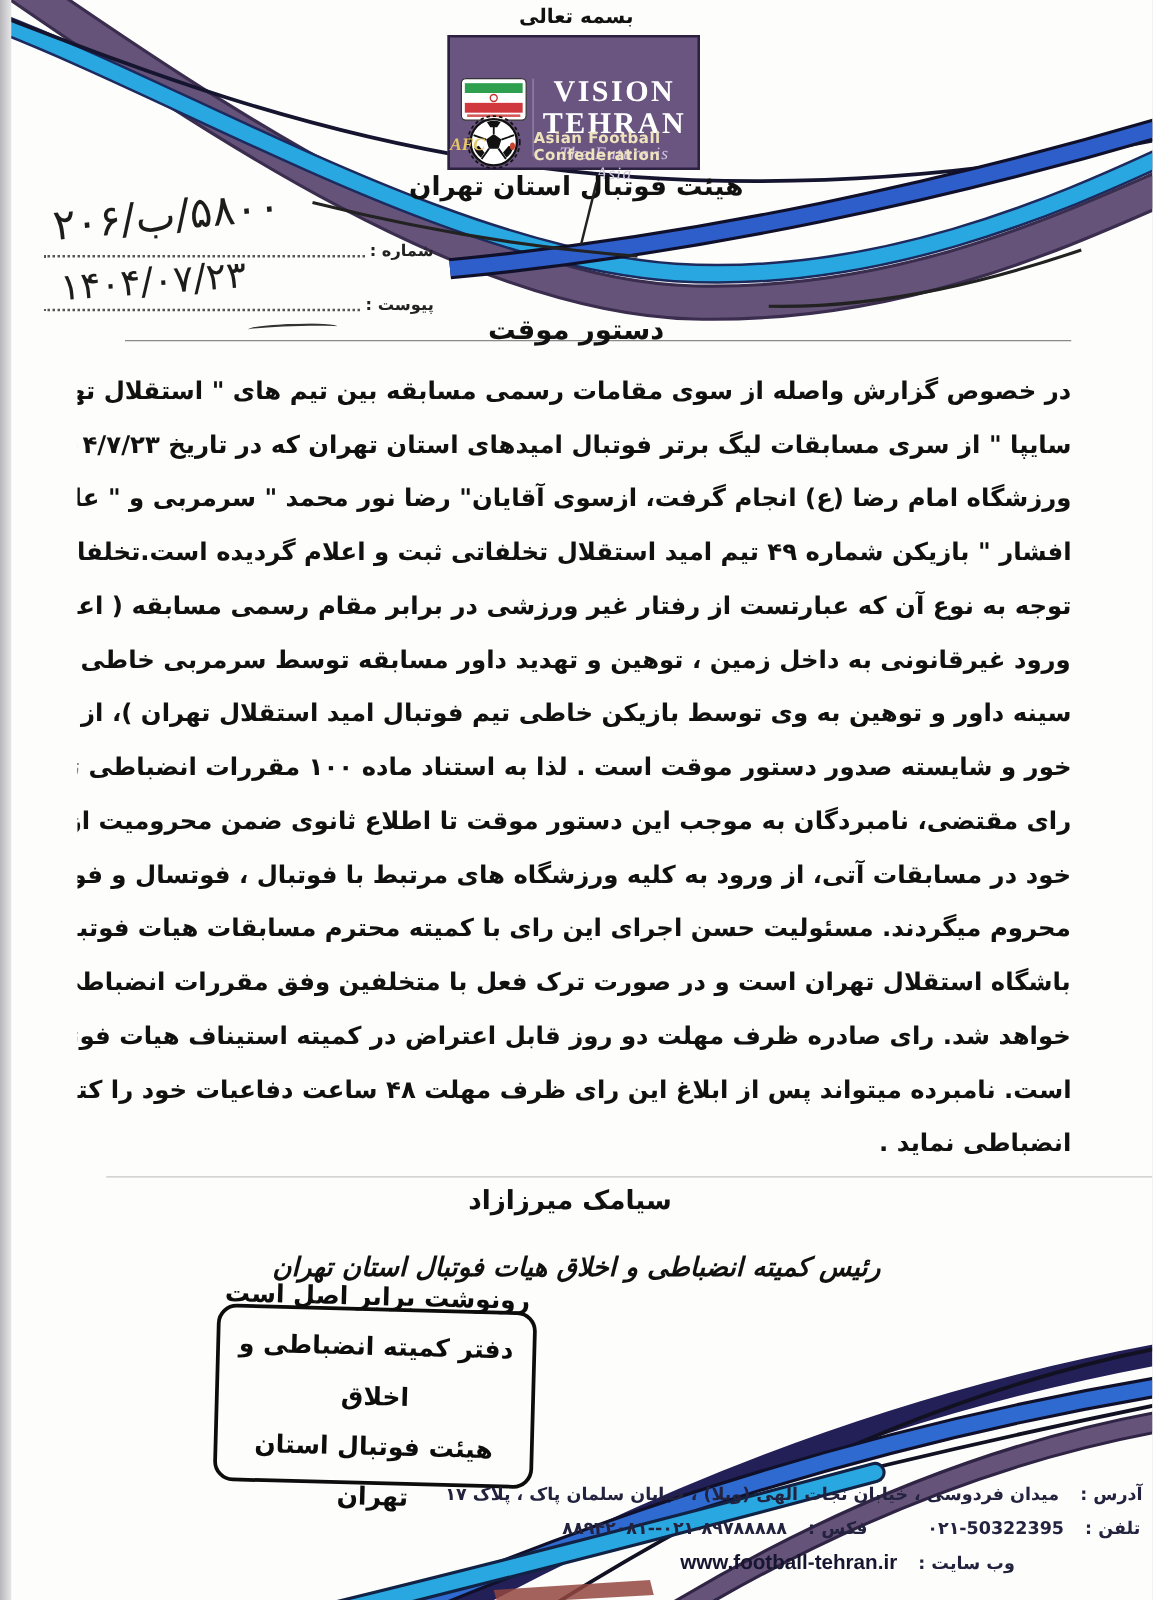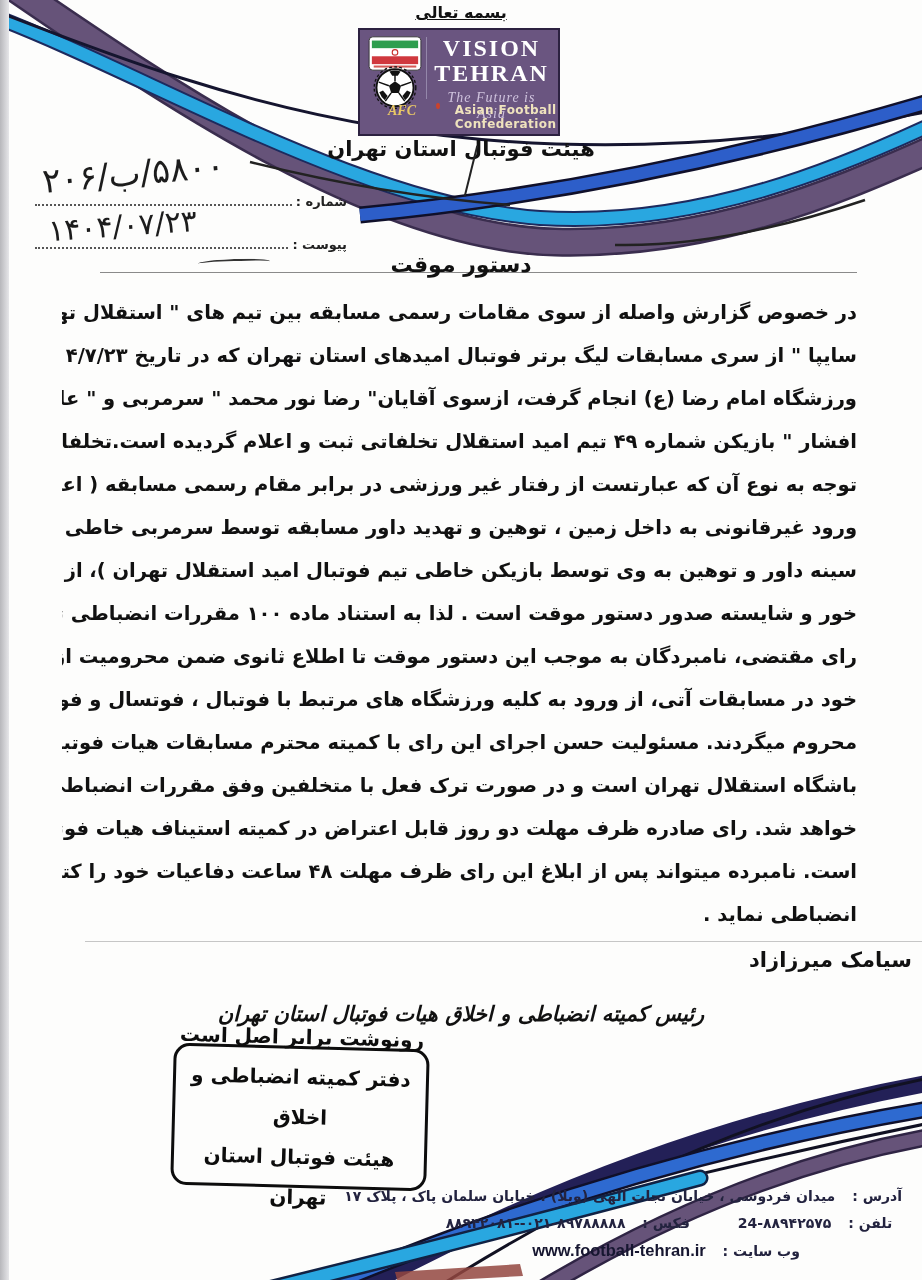--- a/index.html
+++ b/index.html
@@ -1,32 +1,32 @@
 <!DOCTYPE html>
 <html lang="fa"><head>
 <meta charset="utf-8">
 <style>
   html,body{margin:0;padding:0;background:#e9e9ec;}
   .page{position:relative;width:922px;height:1280px;margin:0 auto;background:#fdfdfc;
         overflow:hidden;font-family:"DejaVu Sans",sans-serif;color:#111;}
   .abs{position:absolute;}
   svg{display:block;}
   
-  .bismillah{top:3px;left:0;width:922px;text-align:center;font-size:16px;font-weight:bold;direction:rtl;text-decoration:underline;}
+  .bismillah{top:3px;left:0;width:922px;text-align:center;font-size:16px;font-weight:bold;direction:rtl;}
   .logo-box{top:28px;left:358px;width:202px;height:108px;background:#6a5580;border:2px solid #2c2140;
             box-sizing:border-box;}
-  .logo-inner{display:flex;align-items:flex-start;padding:5px 6px 0 6px;height:72px;}
+  .logo-inner{display:flex;align-items:flex-start;padding:5px 6px 0 6px;height:72px;margin-top:26px;}
   .logo-right{flex:1;text-align:center;padding-top:1px;}
   .vision-line{font-family:"Liberation Serif","DejaVu Serif",serif;font-size:24px;line-height:25px;
                color:#ffffff;letter-spacing:2px;font-weight:600;}
   .tagline{font-family:"Liberation Serif","DejaVu Serif",serif;font-style:italic;font-size:14px;
            color:#cfc3dd;margin-top:4px;letter-spacing:1px;}
   .logo-divider{width:1px;height:62px;background:#9487aa;margin:2px 4px 0 2px;}
-  .afc-row{position:absolute;bottom:3px;left:0;width:100%;display:flex;
-           justify-content:center;gap:20px;margin-left:28px;}
+  .afc-row{position:absolute;bottom:3px;left:0;width:100%;display:flex;align-items:center;
+           justify-content:center;gap:20px;}
   .afc-abbr{font-family:"Liberation Serif","DejaVu Serif",serif;font-weight:bold;font-style:italic;
             font-size:14px;color:#e8c766;}
   .afc-ball{width:6px;height:6px;border-radius:50%;background:#c9432e;display:inline-block;margin-right:-5px;}
   .afc-name{font-size:12px;font-weight:bold;color:#efe3bd;letter-spacing:.4px;}
   .org-name{top:137px;left:0;width:922px;text-align:center;font-size:21px;font-weight:bold;direction:rtl;}
   
   .meta-row{left:35px;width:312px;display:flex;direction:rtl;align-items:flex-end;height:16px;}
   .meta-label{font-size:13px;font-weight:bold;white-space:nowrap;color:#222;}
   .meta-dots{flex:1;border-bottom:2px dotted #555;margin:0 4px 3px 0;height:1px;}
   .handw{font-weight:400;color:#1c1c1c;white-space:nowrap;direction:rtl;}
@@ -35,29 +35,29 @@
   .squiggle{top:259px;left:198px;width:72px;height:5px;border-top:2.5px solid #333;
             border-radius:50%;transform:rotate(-2deg);}
   
   .letter-title{top:252px;left:0;width:922px;text-align:center;font-size:22px;font-weight:bold;direction:rtl;}
   .body-wrap{top:291px;left:62px;width:795px;direction:rtl;}
   .body-line{height:43px;line-height:43px;font-size:19.5px;font-weight:bold;text-align:justify;
              text-align-last:justify;overflow:hidden;white-space:nowrap;}
   .body-line.last{text-align-last:right;}
   
   .sig-rule{top:941px;left:85px;width:837px;border-top:1px solid #c6c6c6;}
-  .sig-name{top:948px;left:0;width:912px;font-size:21px;font-weight:bold;direction:rtl;}
+  .sig-name{top:948px;left:0;width:912px;text-align:center;font-size:21px;font-weight:bold;direction:rtl;}
   .sig-role{top:1002px;left:0;width:922px;text-align:center;font-size:21px;font-weight:bold;direction:rtl;font-style:italic;}
   
   .stamp{top:1046px;left:172px;width:256px;height:142px;border:3px solid #0d0d0d;border-radius:16px;
          transform:rotate(1.5deg);box-sizing:border-box;display:flex;flex-direction:column;
          justify-content:center;text-align:center;direction:rtl;}
   .stamp div{font-size:20px;font-weight:bold;line-height:40px;color:#0d0d0d;}
   
-  .footer{top:1183px;left:430px;width:478px;direction:rtl;text-align:center;color:#23233f;}
+  .footer{top:1183px;left:442px;width:478px;direction:rtl;text-align:center;color:#23233f;}
   .f-line{font-size:14px;font-weight:bold;line-height:27px;white-space:nowrap;}
   .f-inline{display:inline-block;margin:0 6px;}
   .website-url{font-size:16.5px;font-weight:bold;color:#161630;direction:ltr;display:inline-block;
                font-family:"Liberation Sans","DejaVu Sans",sans-serif;margin-right:6px;}
   
   .scan-edge{top:0;left:0;width:9px;height:1280px;
              background:linear-gradient(to right,#b7b7bb,#e6e6e9);}
 </style>
 </head>
 <body>
@@ -174,21 +174,21 @@
     <div>هیئت فوتبال استان تهران</div>
   </div>
 
   <div class="abs footer">
     <div class="f-line">
       <span class="f-inline">آدرس :</span>
       <span class="f-inline">میدان فردوسی ، خیابان نجات الهی (ویلا) ، خیابان سلمان پاک ، پلاک ۱۷</span>
     </div>
     <div class="f-line">
       <span class="f-inline">تلفن :</span>
-      <span class="f-inline">24-۸۸۹۴۲۵۷۵</span>
+      <span class="f-inline">۰۲۱-50322395</span>
       <span class="f-inline" style="width:14px;"></span>
       <span class="f-inline">فکس :</span>
       <span class="f-inline">۰۲۱-۸۹۷۸۸۸۸۸--۸۸۹۴۲۰۸۱</span>
     </div>
     <div class="f-line">
       <span class="f-inline">وب سایت :</span>
       <span class="website-url">www.football-tehran.ir</span>
     </div>
   </div>
 

